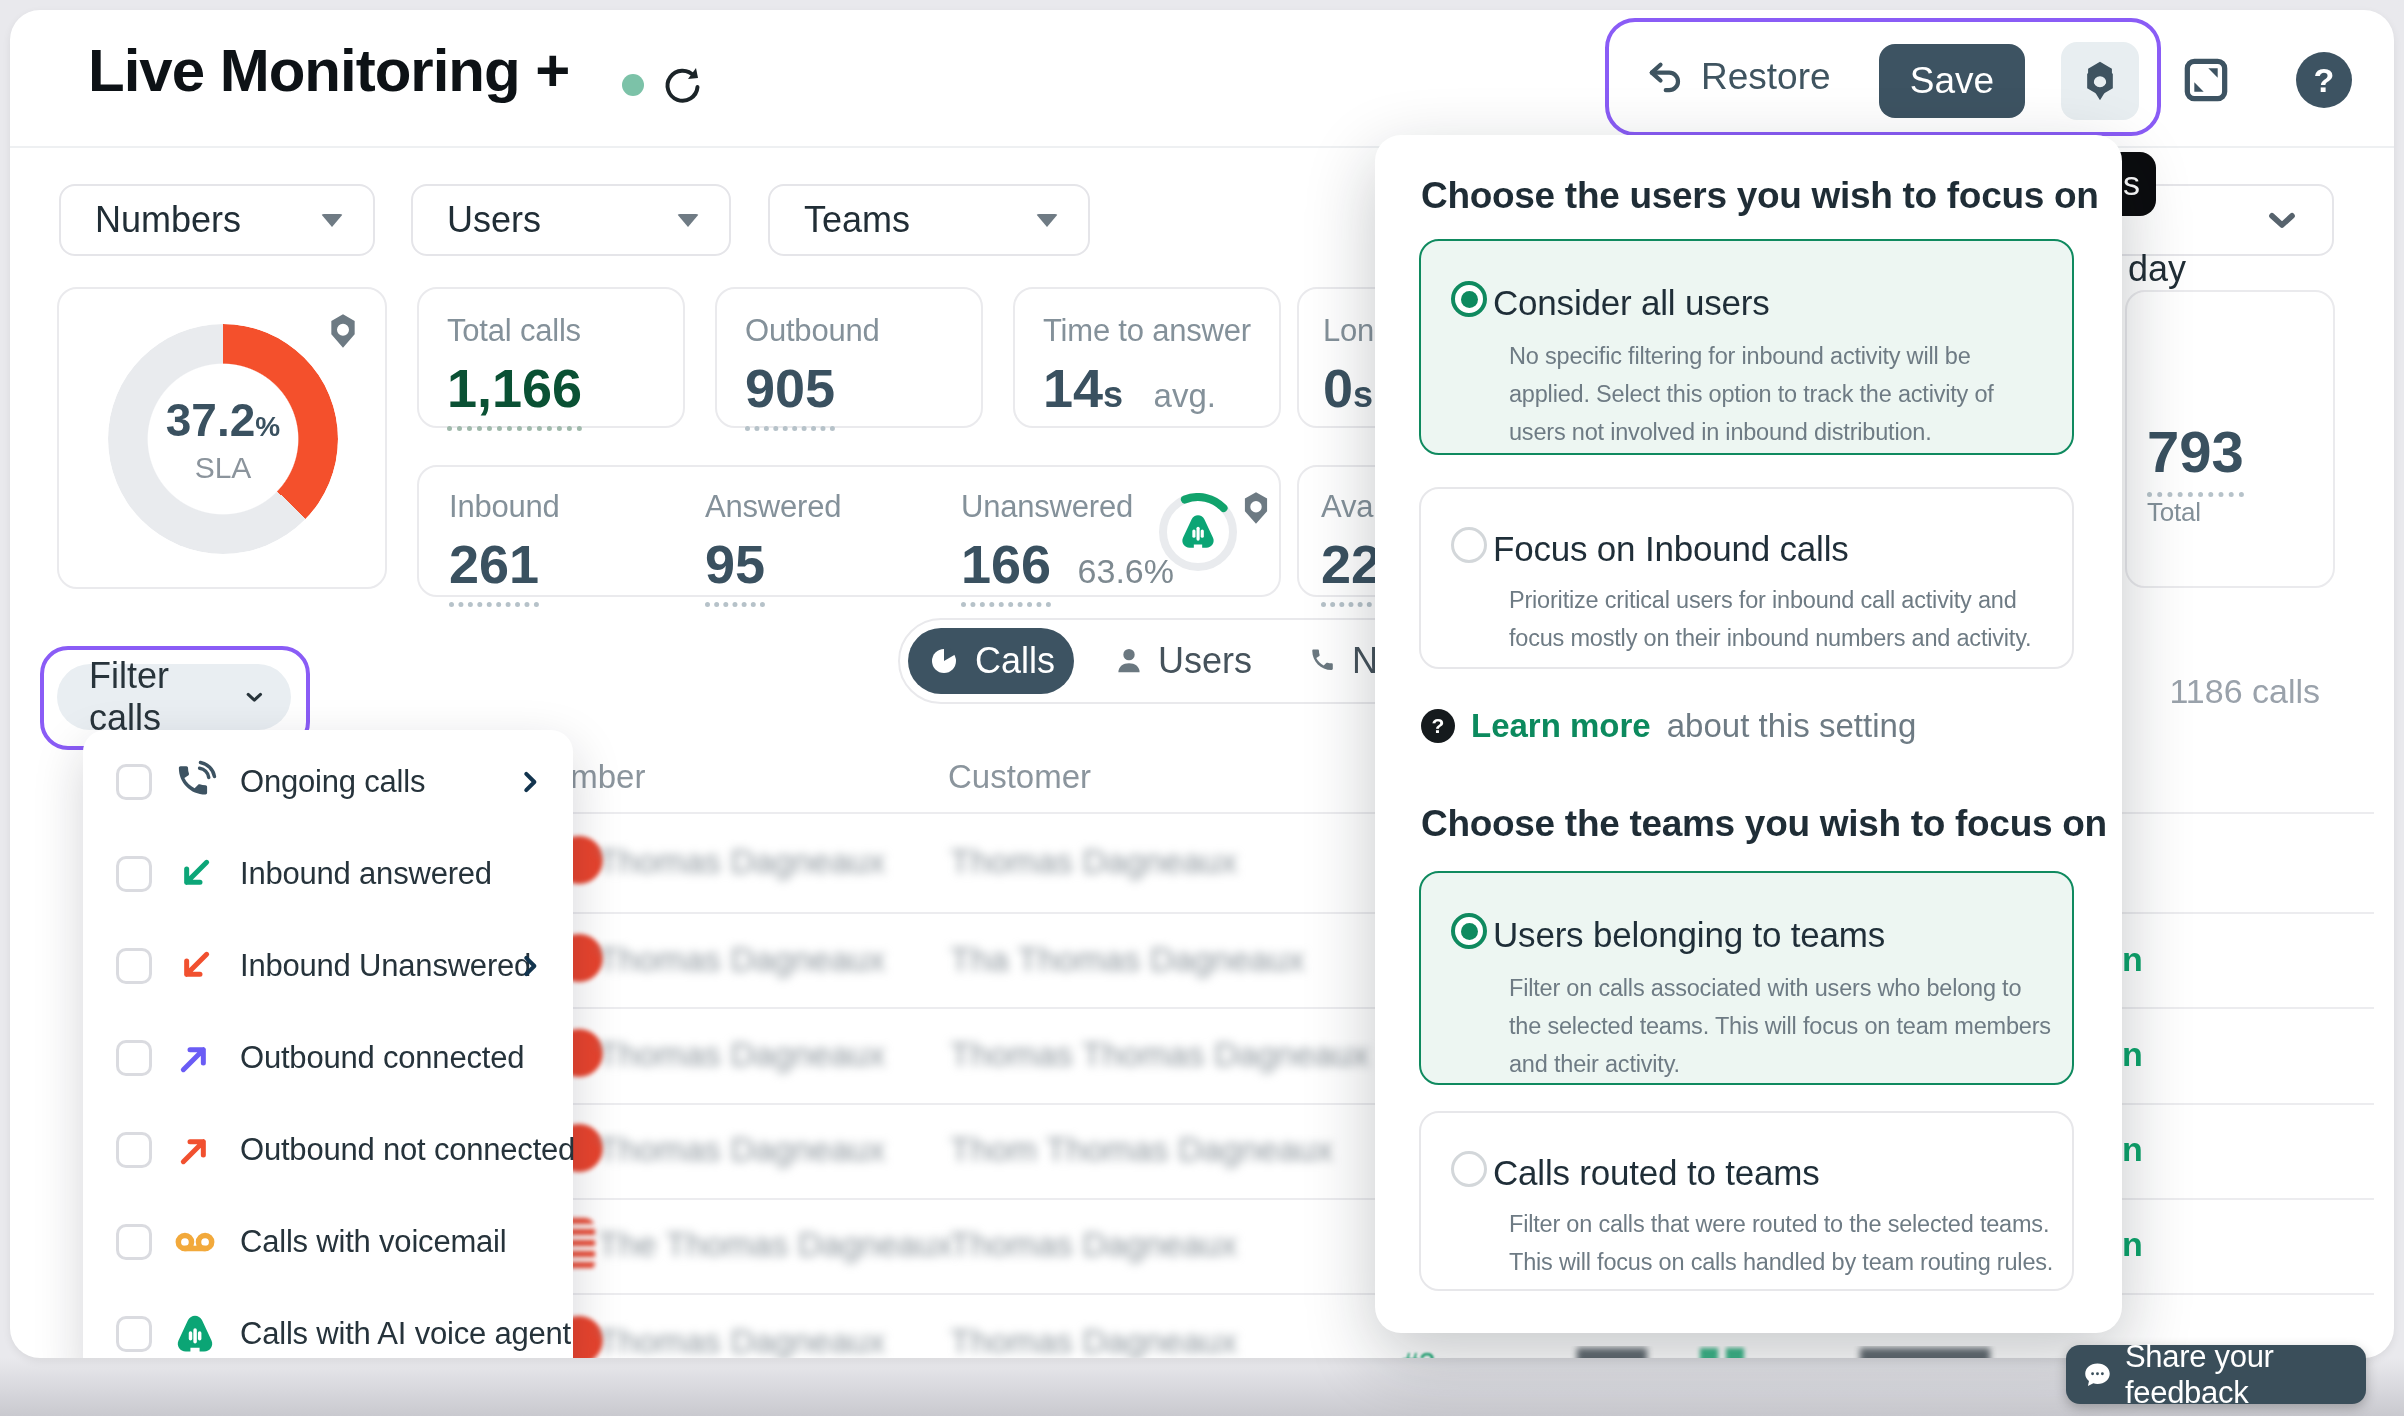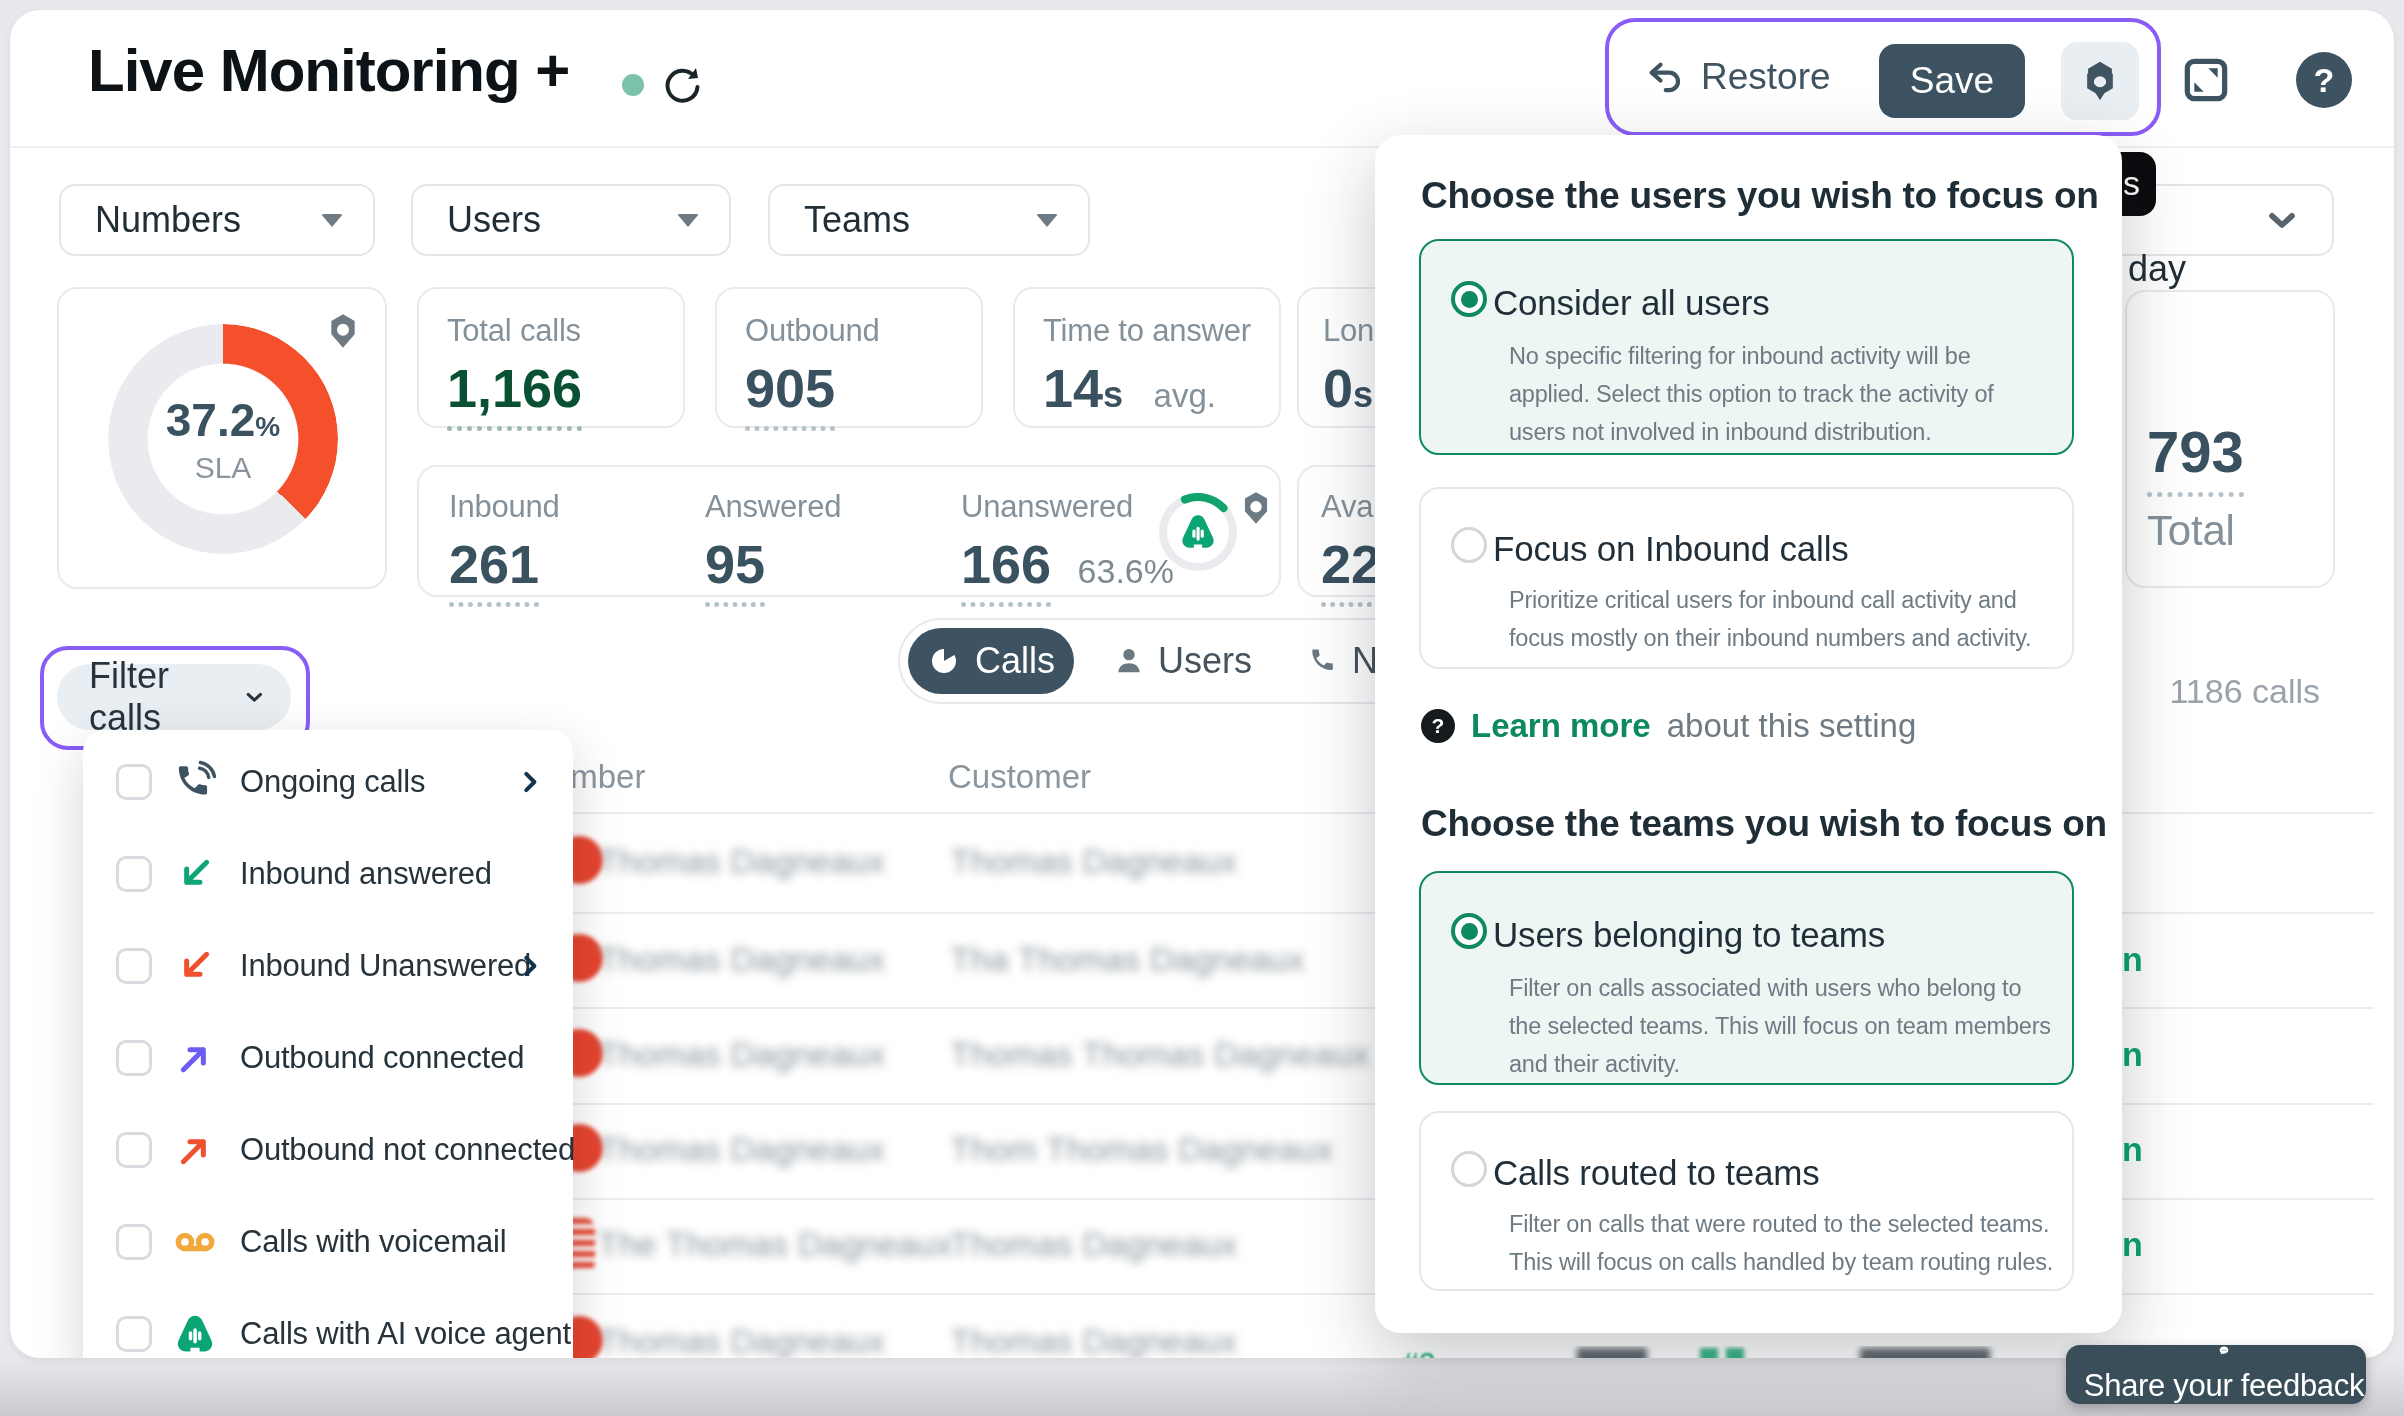--- a/index.html
+++ b/index.html
@@ -57,21 +57,21 @@
   .card-sla { left:47px; top:277px; width:330px; height:302px; }
   .card-totalcalls { left:407px; top:277px; width:268px; height:141px; padding:24px 0 0 28px; }
   .card-outbound { left:705px; top:277px; width:268px; height:141px; padding:24px 0 0 28px; }
   .card-tta { left:1003px; top:277px; width:268px; height:141px; padding:24px 0 0 28px; }
   .card-long { left:1287px; top:277px; width:264px; height:141px; padding:24px 0 0 24px; }
   .card-row2 { left:407px; top:455px; width:864px; height:132px; }
   .mini-stat { position:absolute; top:22px; }
   .card-avail { left:1287px; top:455px; width:264px; height:132px; padding:22px 0 0 22px; }
   .card-total-right { left:2115px; top:280px; width:210px; height:298px; padding:118px 0 0 20px; }
   .card-total-right .stat-value { font-size:58px; }
-  .card-total-right .stat-label { display:block; margin-top:10px; font-size:42px; }
+  .card-total-right .stat-label { display:block; font-size:26px; }
   .gear-small { position:absolute; width:40px; height:40px; }
 
   .donut { position:absolute; left:49px; top:35px; width:230px; height:230px; border-radius:50%;
     background:conic-gradient(#f4502c 0deg 134deg, #e9ebee 134deg 360deg);
     -webkit-mask:radial-gradient(circle closest-side, transparent 65%, #000 66%);
     mask:radial-gradient(circle closest-side, transparent 65%, #000 66%); }
   .donut-text { position:absolute; left:49px; top:35px; width:230px; height:230px; display:flex;
     flex-direction:column; align-items:center; justify-content:center; }
   .donut-val { font-size:46px; font-weight:bold; color:#3a5160; }
   .donut-val .pct-sign { font-size:28px; }
@@ -143,21 +143,21 @@
   .learn-row { position:absolute; left:46px; top:572px; display:flex; align-items:center; gap:16px; }
   .qmark { width:34px; height:34px; border-radius:50%; background:#151a1d; color:#fff; font-size:21px;
     font-weight:bold; display:flex; align-items:center; justify-content:center; }
   .learn-link { font-size:33px; font-weight:bold; color:#0c8a5e; cursor:pointer; }
   .learn-rest { font-size:33px; color:#6e7b84; }
 
   
   .feedback-btn { position:absolute; left:2066px; top:1345px; width:300px; height:59px; background:#3a4e5a;
     border-radius:14px; z-index:50; display:flex; align-items:center; gap:12px; padding-left:16px;
     color:#fff; font-size:31px; letter-spacing:-0.3px; cursor:pointer;
-    box-shadow:0 4px 12px rgba(0,0,0,.25);flex-direction:column; }
+    box-shadow:0 4px 12px rgba(0,0,0,.25); }
 </style>
 </head>
 <body>
 
 <div class="stage">
   <div class="main-card">
 
     <div class="page-title">Live Monitoring +</div>
     <div class="status-dot"></div>
     <div class="refresh-btn">

